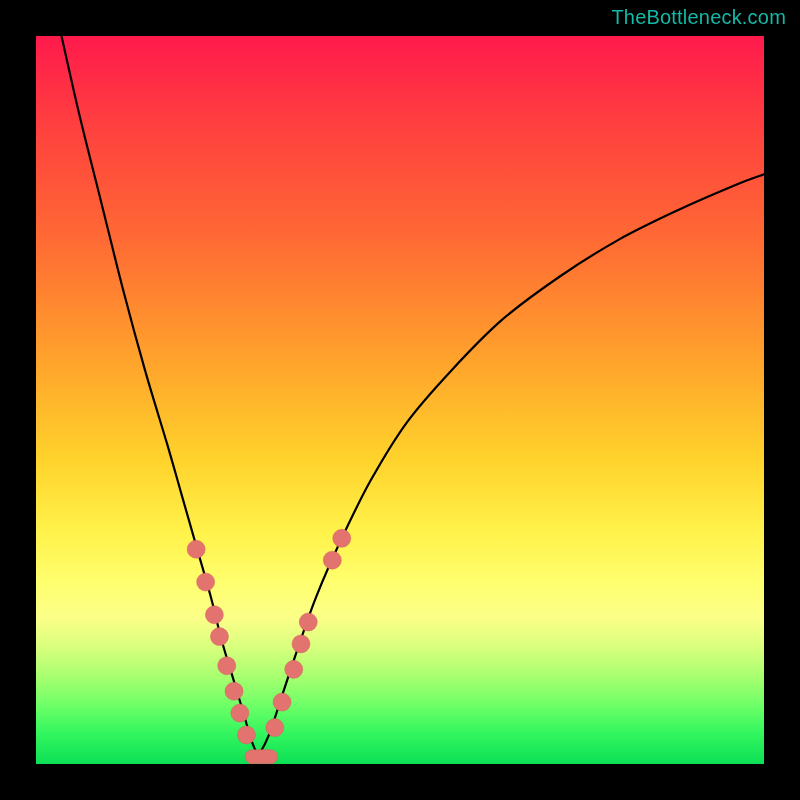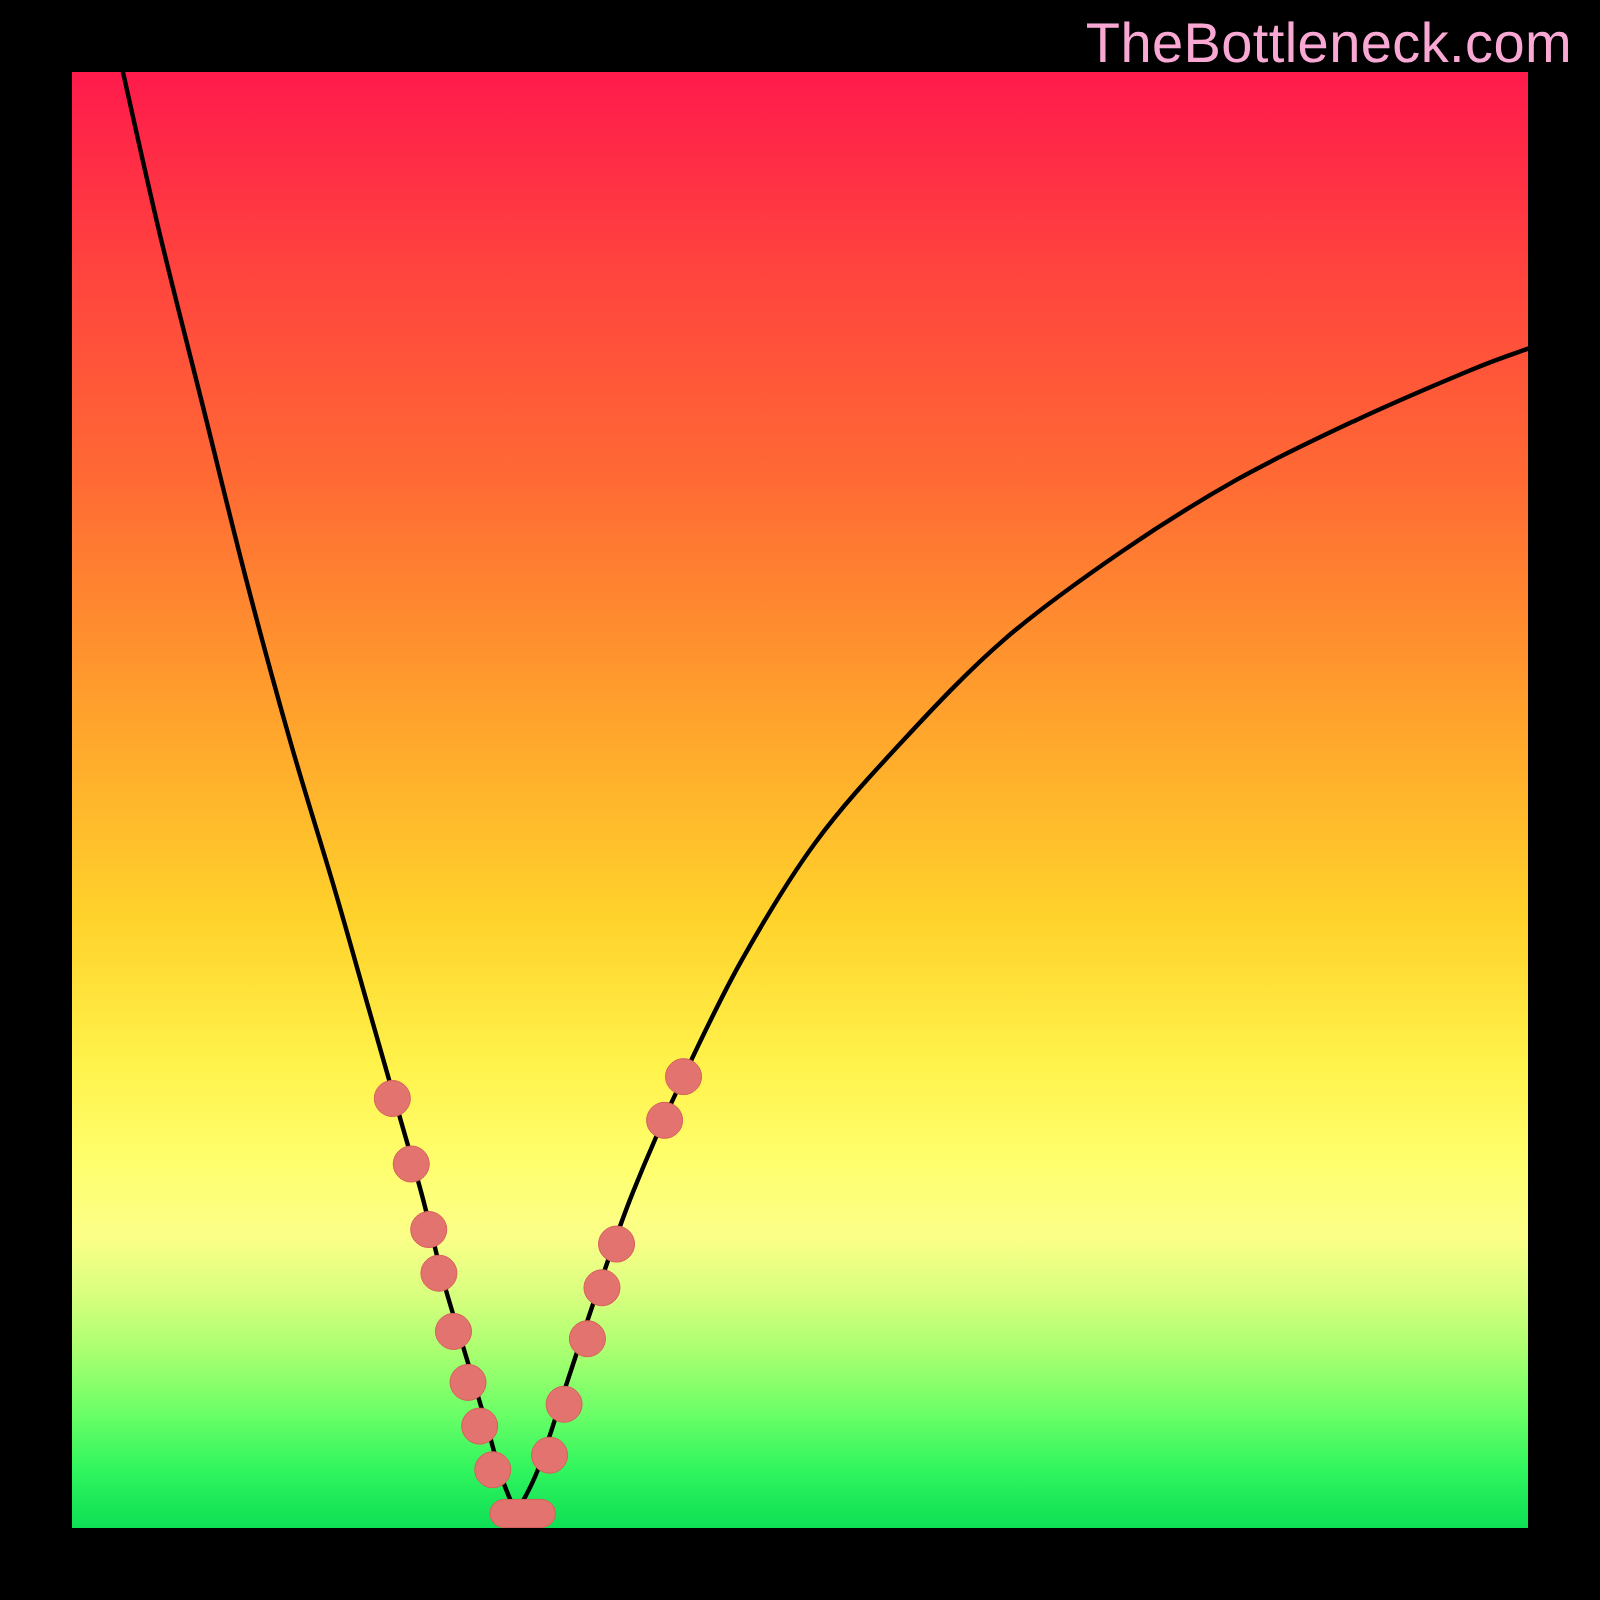--- a/index.html
+++ b/index.html
@@ -39,22 +39,22 @@
       #a8ff70 88%,
       #6dff67 92%,
       #30f55e 96%,
       #0ddf55 100%
     );
   }
   .watermark {
     position: absolute;
     top: 6px;
     right: 14px;
-    color: #f9a8d4;
-    font-size: 28px;
+    color: #14b8a6;
+    font-size: 20px;
     letter-spacing: 0.2px;
     font-weight: 400;
     user-select: none;
   }
   svg.overlay {
     position: absolute;
     top: 0;
     left: 0;
     width: 728px;
     height: 728px;

